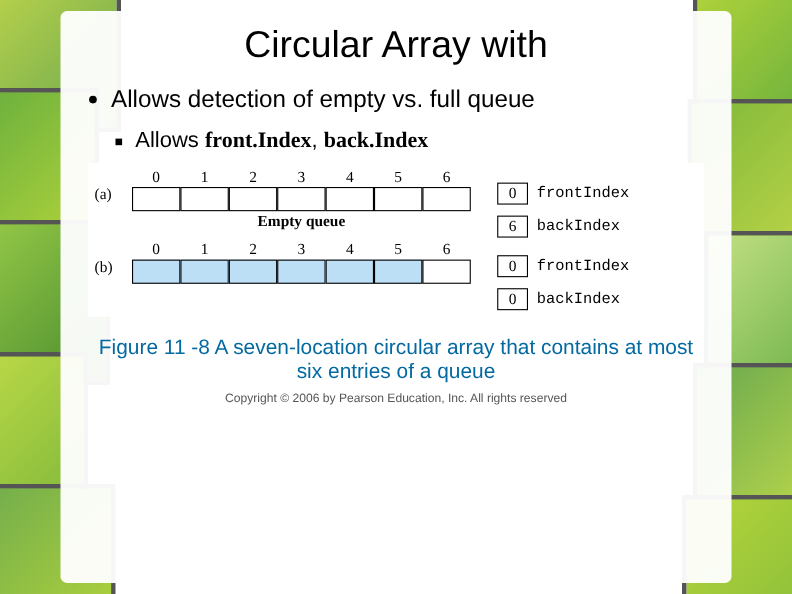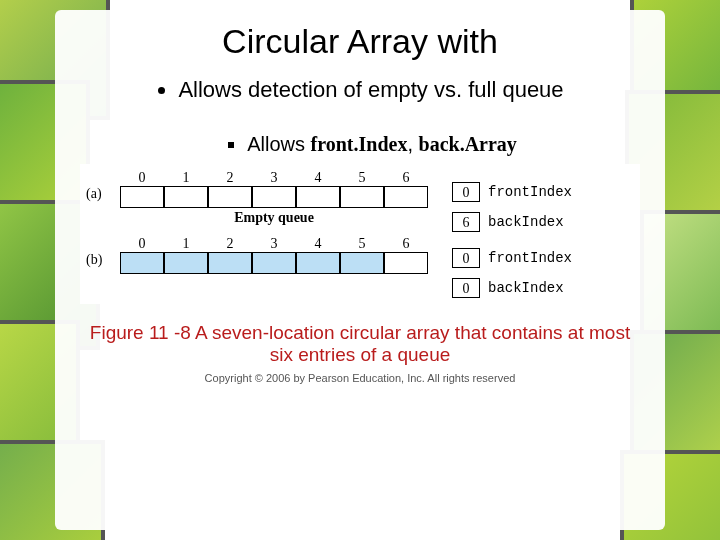--- a/index.html
+++ b/index.html
@@ -37,31 +37,30 @@
     top: 10px;
     left: 55px;
     right: 55px;
     bottom: 10px;
     background: rgba(255,255,255,0.95);
     border-radius: 6px;
     padding: 12px 24px 8px 24px;
     z-index: 1;
     display: flex;
     flex-direction: column;
-    align-items: center;
   }
   h1 {
     font-size: 34px;
     font-weight: 400;
     text-align: center;
     line-height: 1.15;
     margin-bottom: 16px;
     color: #000;
   }
-  .bullets { font-size: 22px; color: #000; margin-bottom: 26px; }
+  .bullets { font-size: 22px; color: #000; margin-bottom: 10px; }
   .bullets li { margin-left: 22px; list-style: disc; }
   .subbullets { font-size: 20px; margin-top: 4px; }
   .subbullets li { margin-left: 44px; list-style: square; }
   .mono { font-family: Liberation Serif, serif; font-weight: bold; margin-top: 12px; }
   .diagram {
     background: #fff;
     margin: 8px auto 4px auto;
     padding: 6px 6px 2px 6px;
     font-family: "Times New Roman", serif;
     font-size: 14px;
@@ -73,21 +72,21 @@
   .idxrow { display: flex; }
   .idxcell { width: 44px; text-align: center; }
   .cellrow { display: flex; }
   .cell { width: 44px; height: 22px; border: 1px solid #000; }
   .cell.filled { background: #bcdff5; }
   .caption-center { text-align: center; font-size: 14px; margin-top: 2px; width: 308px; font-weight: bold; }
   .rblock { display: flex; flex-direction: column; gap: 10px; margin-left: 24px; padding-top: 12px; }
   .ritem { display: flex; align-items: center; gap: 8px; }
   .rbox { width: 28px; height: 20px; border: 1px solid #000; text-align: center; font-size: 14px; line-height: 20px; }
   .rlabel { font-family: Liberation Mono, monospace; font-size: 14px; }
-  .figcap { font-size: 19px; text-align: center; margin-top: 14px; color: #b91c1c; }
+  .figcap { font-size: 19px; text-align: center; margin-top: 14px; color: #0369a1; }
   .copyright { font-size: 11px; text-align: center; color: #555; margin-top: 6px; }
 </style>
 </head>
 <body>
 
 <div class="bg-pattern">
   <div class="tile t1"></div>
     <div class="tile t2"></div>
     <div class="tile t3"></div>
     <div class="tile t4"></div>
@@ -102,21 +101,21 @@
 <div class="content">
   <h1>
     <span>Circular Array with</span><br>
   </h1>
 
   <ul class="bullets">
     <li>Allows detection of empty vs. full queue</li>
   </ul>
   <ul class="subbullets">
     <li>
-      <span>Allows </span><span class="mono">front.Index</span><span>, </span><span class="mono">back.Array</span>
+      <span>Allows </span><span class="mono">front.Index</span><span>, </span><span class="mono">back.Index</span>
     </li>
   </ul>
 
   <div class="diagram">
 
     <div class="drow">
       <div class="dlabel">(a)</div>
       <div class="arrgroup">
         <div class="idxrow">
           <div class="idxcell">0</div>

